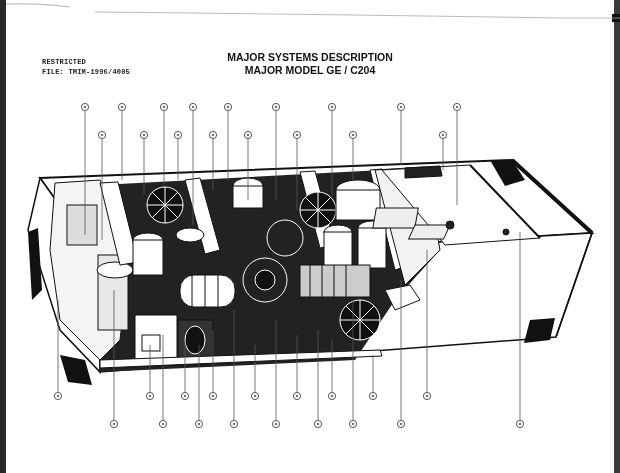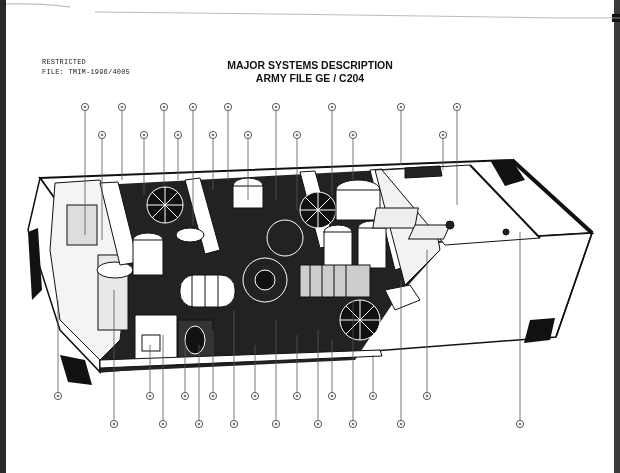--- a/index.html
+++ b/index.html
@@ -1,22 +1,22 @@
 <!DOCTYPE html>
 <html><head>
 <meta charset="utf-8">
 <style>
   html, body { margin:0; padding:0; }
   body { width:620px; height:473px; overflow:hidden; background:#fff; position:relative; font-family:"Liberation Sans", sans-serif; }
   .edge-left { position:absolute; left:0; top:0; width:6px; height:473px; background:#2a2a2a; }
   .edge-right { position:absolute; right:0; top:0; width:6px; height:473px; background:#3a3a3a; }
   .edge-right-tab { position:absolute; right:0; top:14px; width:8px; height:8px; background:#111; }
   .page-curl { position:absolute; left:0; top:0; width:620px; height:30px; }
-  .restricted { position:absolute; left:42px; top:57px; font-family:"Liberation Mono", "DejaVu Sans Mono", monospace; font-size:7px; color:#222; letter-spacing:0.2px; line-height:10px; font-weight:normal; }
-  .title { position:absolute; left:200px; top:51px; width:220px; text-align:center; font-size:10.5px; font-weight:bold; color:#111; line-height:13px;margin-top:8px; }
+  .restricted { position:absolute; left:42px; top:57px; font-family:"Liberation Mono", "DejaVu Sans Mono", monospace; font-size:7px; color:#222; letter-spacing:0.2px; line-height:10px; font-weight:bold; }
+  .title { position:absolute; left:200px; top:51px; width:220px; text-align:center; font-size:10.5px; font-weight:bold; color:#111; line-height:13px; }
   .diagram { position:absolute; left:0; top:0; width:620px; height:473px; }
 </style>
 </head>
 <body>
 
 <div class="edge-left"></div>
 <div class="edge-right"></div>
 <div class="edge-right-tab"></div>
 
 <svg class="page-curl" viewBox="0 0 620 30">
@@ -24,21 +24,21 @@
   <path d="M95 12 Q300 14 560 18 L620 18" stroke="#aaa" stroke-width="0.8" fill="none"></path>
 </svg>
 
 <div class="restricted">
   <div>RESTRICTED</div>
   <div>FILE: TMIM-1996/4005</div>
 </div>
 
 <div class="title">
   <div>MAJOR SYSTEMS DESCRIPTION</div>
-  <div>ARMY FILE GE / C204</div>
+  <div>MAJOR MODEL GE / C204</div>
 </div>
 
 <svg class="diagram" id="diagram" viewBox="0 0 620 473">
 
   <g stroke="#111" fill="#fff" stroke-width="1.5">
 
     <polygon points="40,178 512,160 592,233 100,262" fill="#fff" stroke-width="2"></polygon>
 
     <polygon points="40,178 100,262 100,372 60,330 28,230" fill="#fff"></polygon>
 

